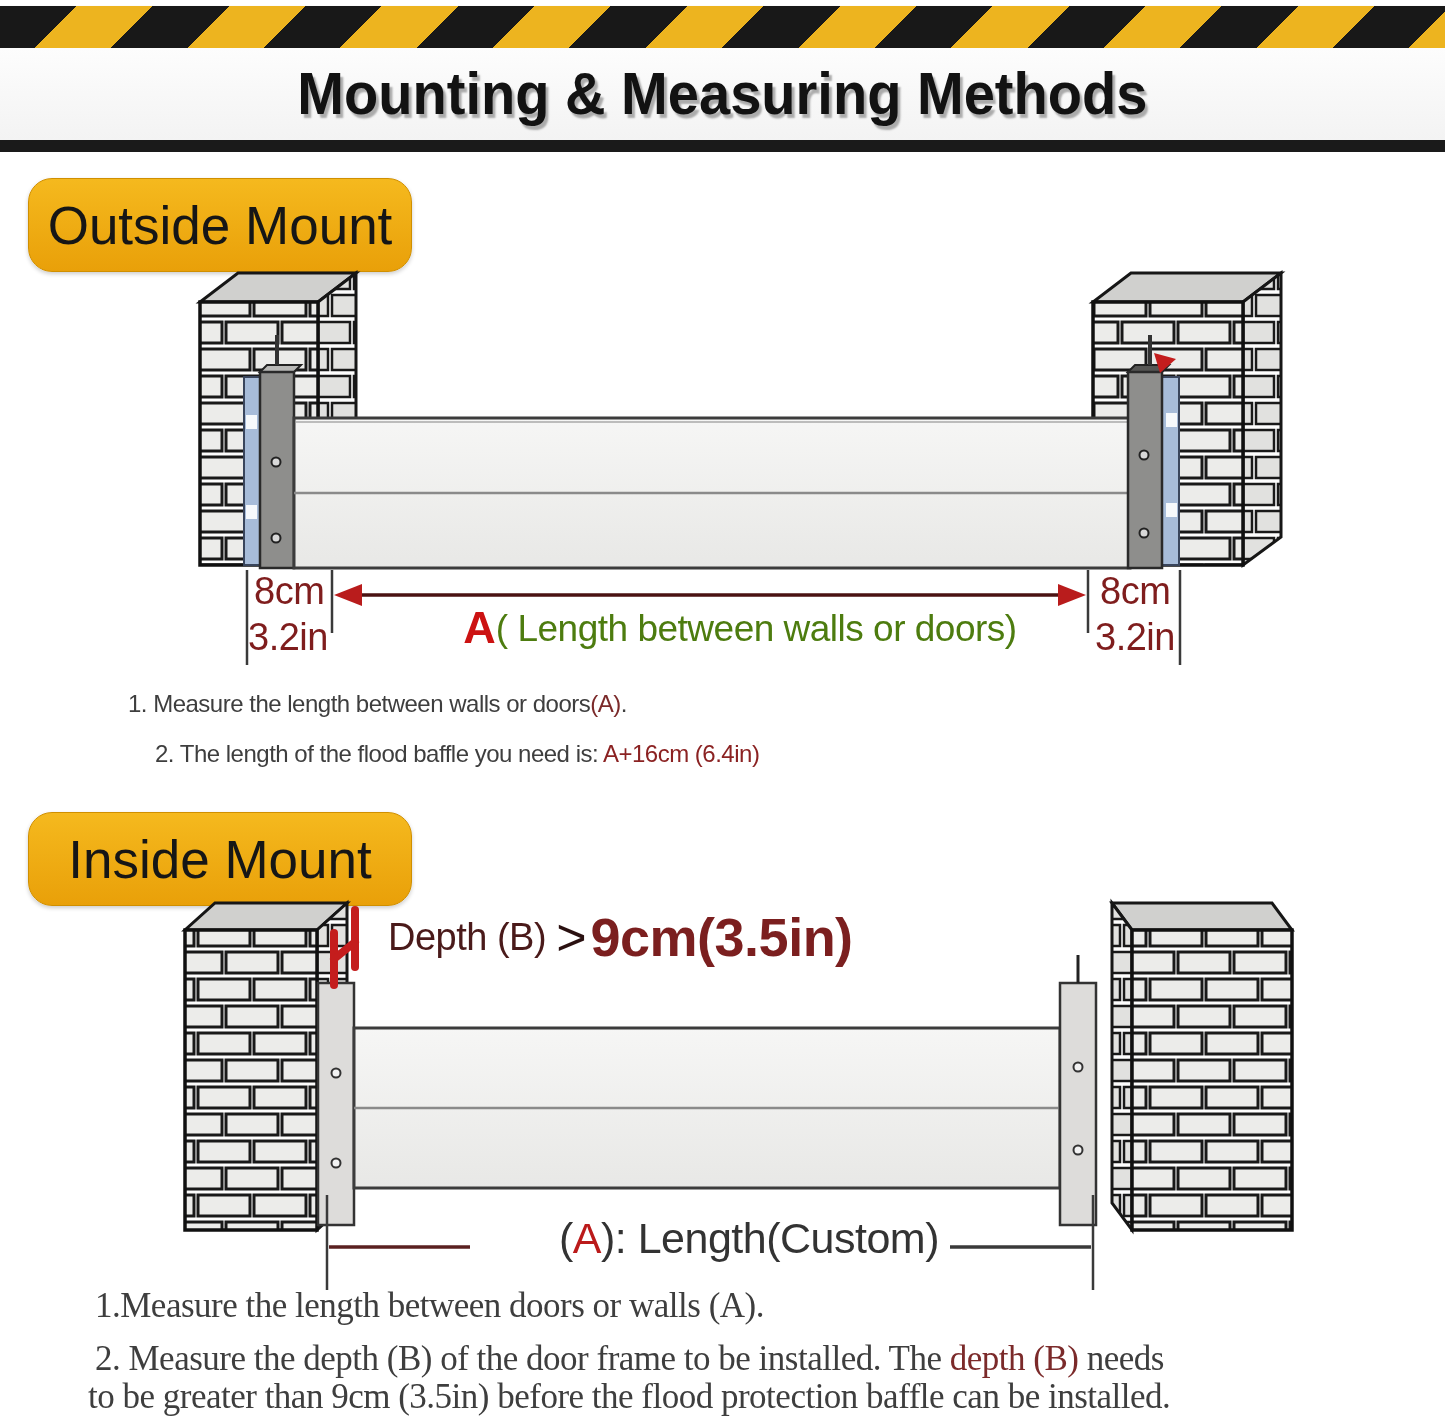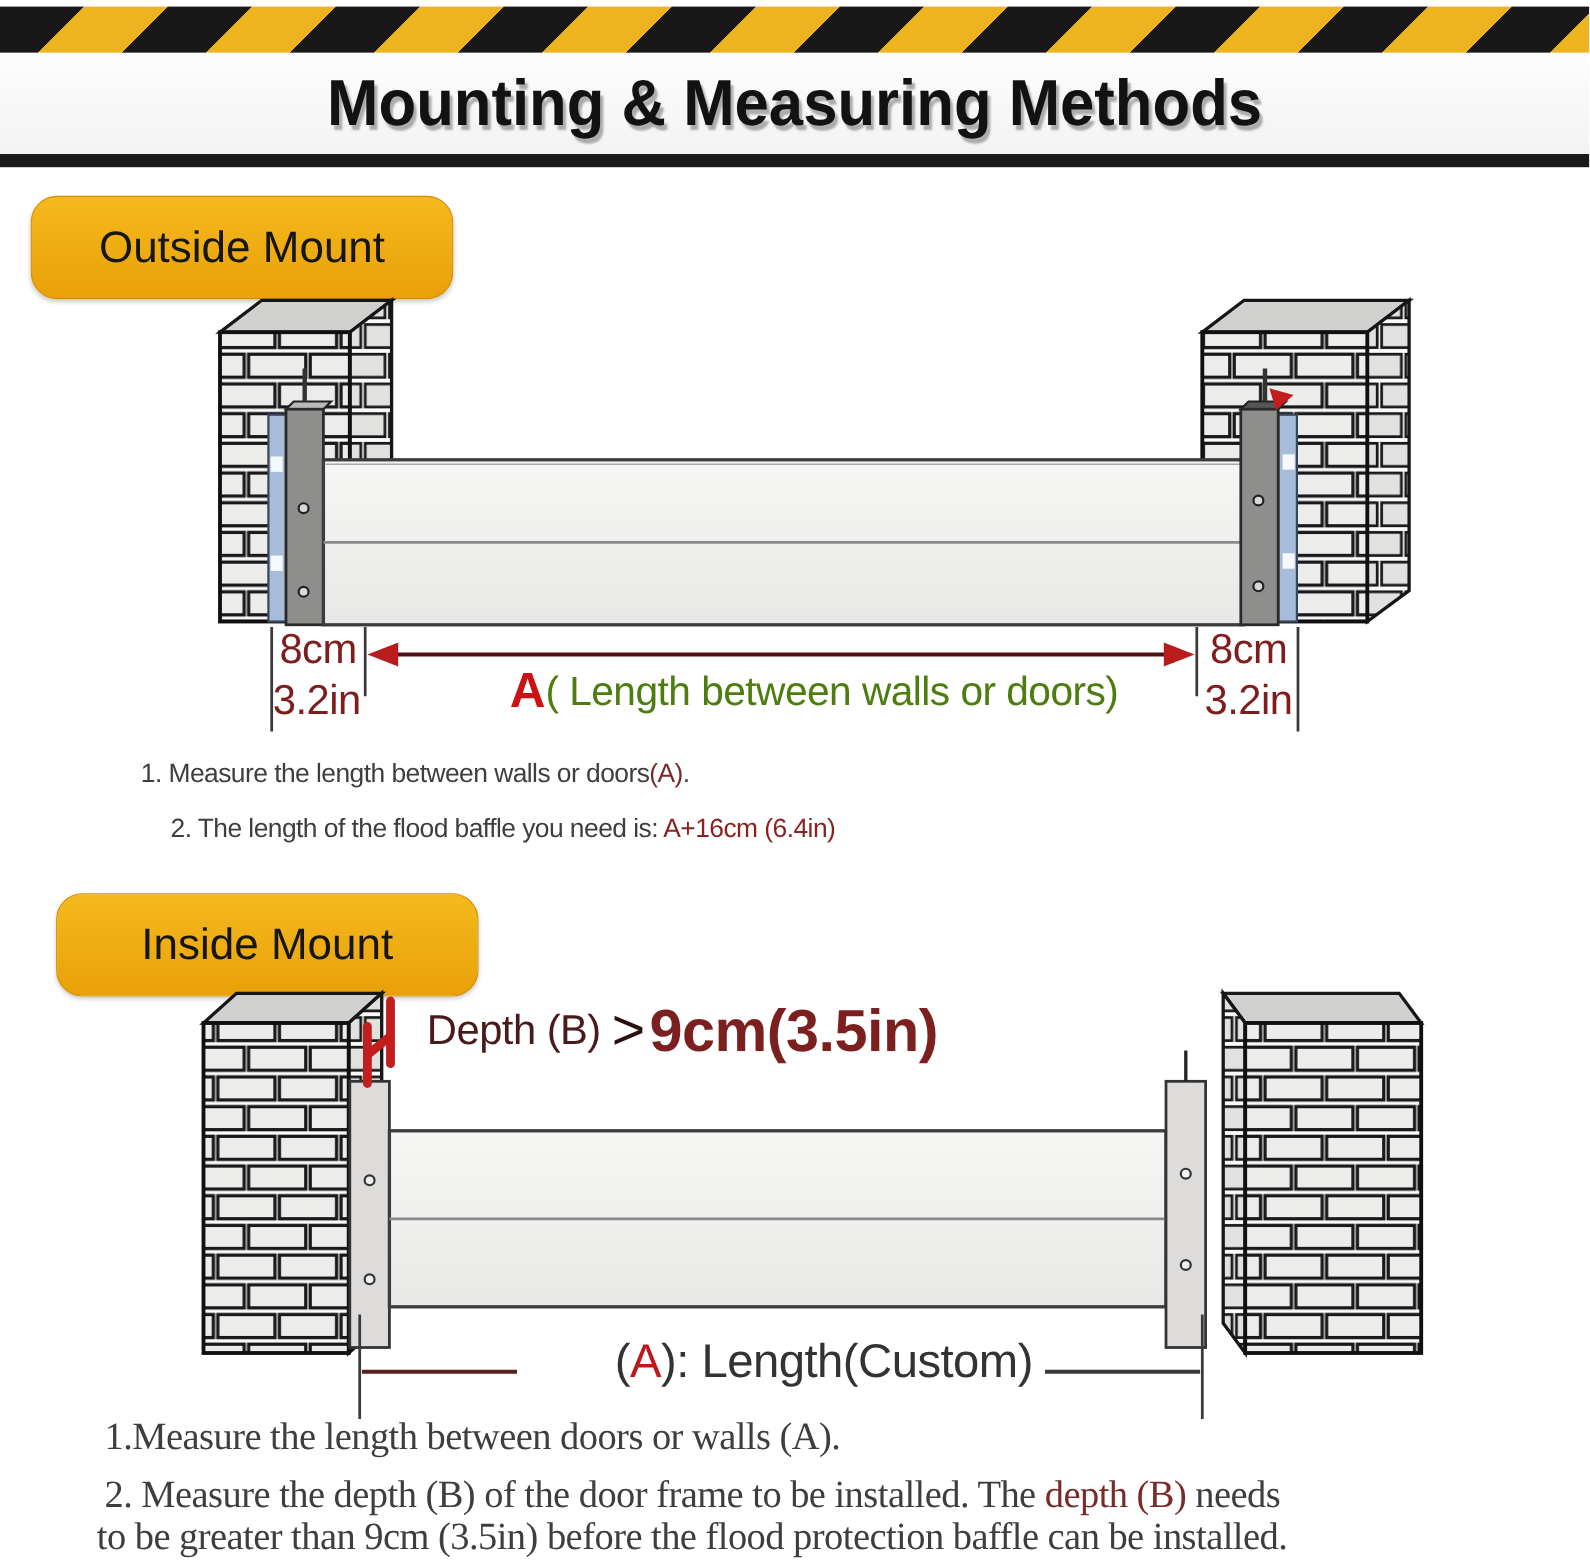--- a/index.html
+++ b/index.html
@@ -24,25 +24,25 @@
     text-shadow:3px 4px 2px #ababab;
     white-space:nowrap;
   }
   .black-bar{position:absolute;left:0;top:140px;width:1445px;height:12px;background:#1a1a1a;}
   
   .badge{
     position:absolute;left:28px;width:382px;height:92px;border-radius:24px;
     background:linear-gradient(180deg,#F5B91E,#E9A009);
     border:1px solid #d08f00;
     display:flex;align-items:center;justify-content:center;
-    font-size:40px;color:#161616;box-shadow:0 2px 4px rgba(0,0,0,.2);
+    font-size:53px;color:#161616;box-shadow:0 2px 4px rgba(0,0,0,.2);
     white-space:nowrap;
   }
   .badge-outside{top:178px;}
-  .badge-inside{top:812px;margin-left:23px;}
+  .badge-inside{top:812px;}
   
   .diag{position:absolute;left:0;width:1445px;}
   .diag-outside{top:265px;height:410px;}
   .diag-inside{top:895px;height:400px;}
   
   .mlabel{position:absolute;font-size:38px;color:#7f1d1d;white-space:nowrap;letter-spacing:-0.5px;}
   .m-left-cm{left:254px;top:570px;}
   .m-left-in{left:248px;top:616px;}
   .m-right-cm{left:1100px;top:570px;}
   .m-right-in{left:1095px;top:616px;}

